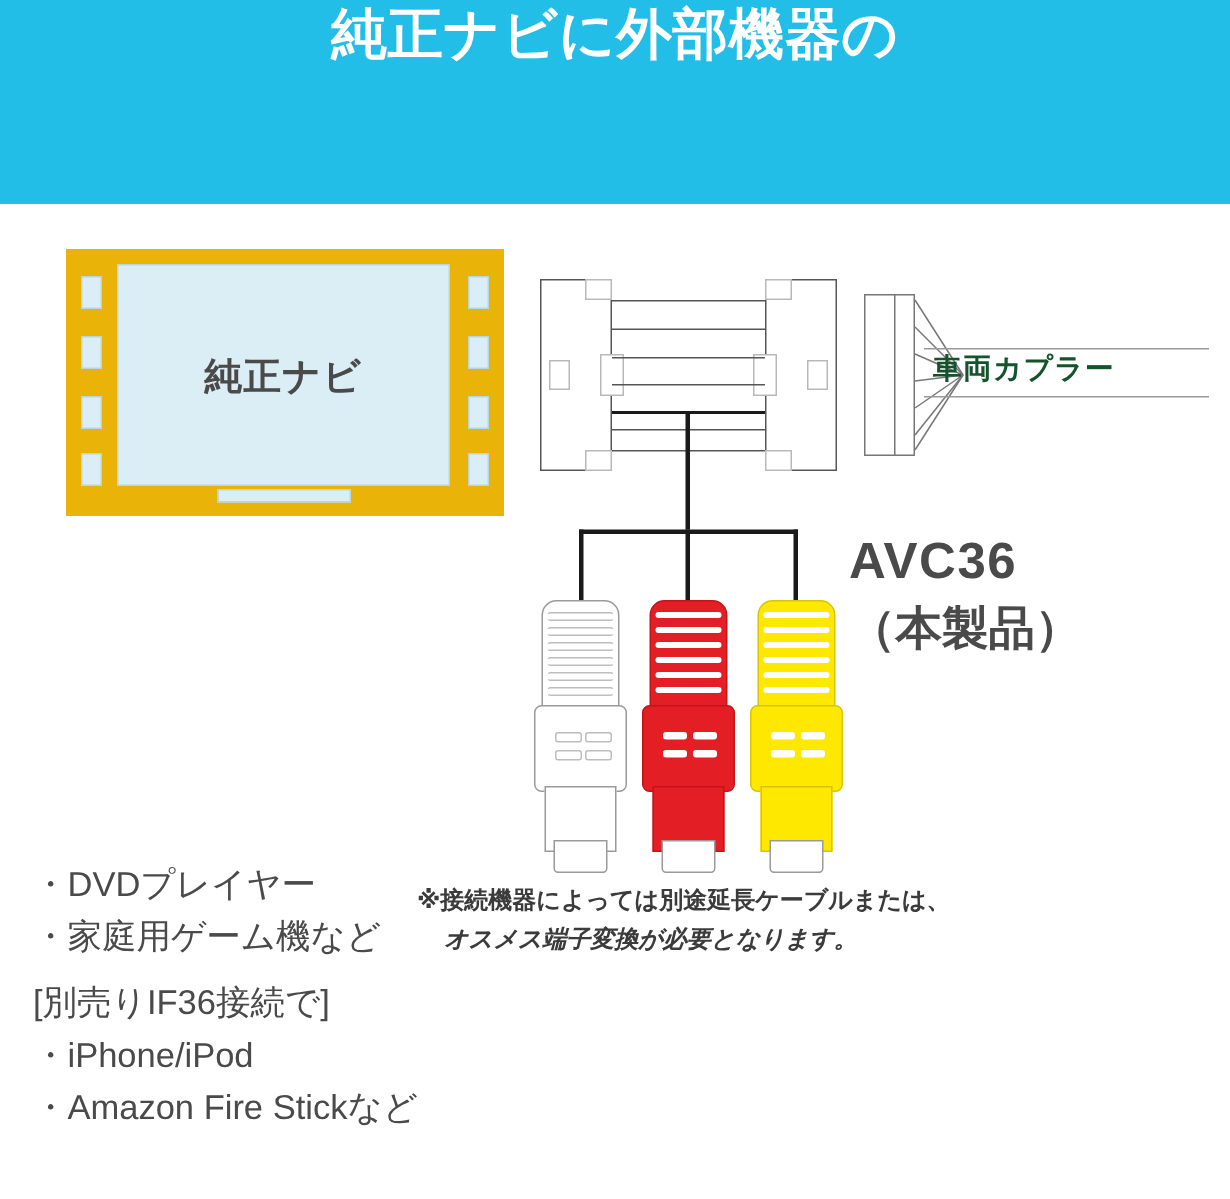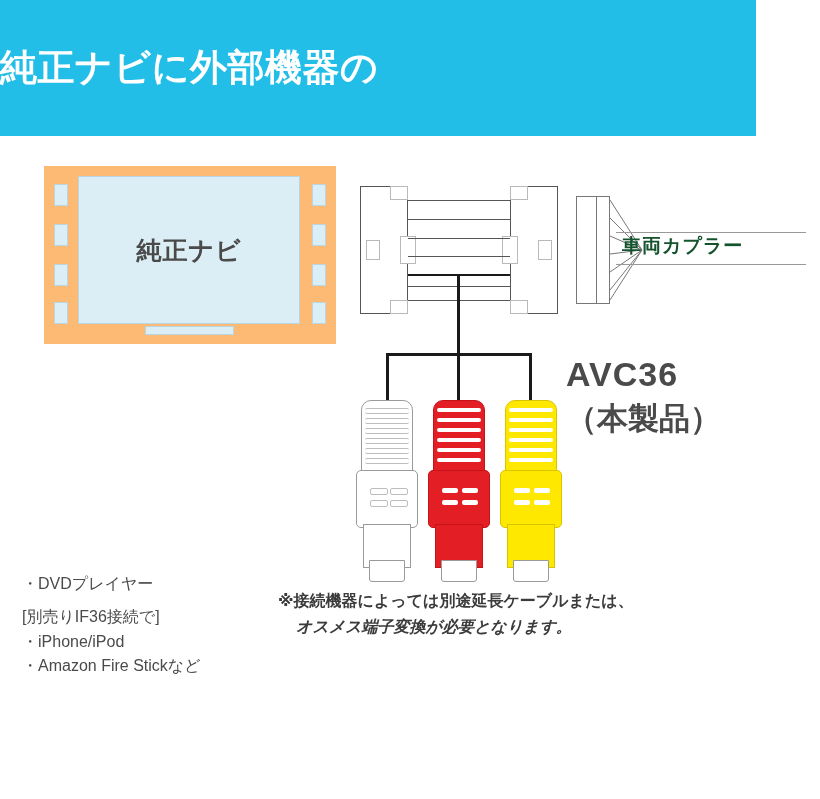--- a/index.html
+++ b/index.html
@@ -7,38 +7,38 @@
     width:820px;height:799px;
     background:#ffffff;
     font-family:"Liberation Sans","DejaVu Sans",sans-serif;
     overflow:hidden;
     position:relative;
   }
   #root{position:relative;width:820px;height:799px;overflow:hidden;background:#fff;}
 
   
   .header{
-    position:absolute;left:0;top:0;width:756px;height:136px;
+    position:absolute;left:0;top:0;width:820px;height:136px;
     background:#22BEE8;
-    display:flex;flex-direction:row;align-items:center;justify-content:flex-start;
+    display:flex;flex-direction:column;align-items:center;justify-content:flex-start;
   }
   .header-line{
     color:#ffffff;
     font-weight:bold;
     font-size:37px;
     line-height:1.22;
     letter-spacing:0.5px;
     white-space:nowrap;
     text-align:center;
   }
 
   
   .navunit{
     position:absolute;left:44px;top:166px;width:292px;height:178px;
-    background:#fdba74;
+    background:#eab308;
     box-sizing:border-box;
   }
   .navunit-screen{
     position:absolute;left:34px;top:10px;width:222px;height:148px;
     border:1px solid #b8d6e2;
     box-sizing:border-box;
     background:#DCEEF5;
   }
   .navunit-label{
     position:absolute;left:0;top:0;width:100%;height:100%;
@@ -113,21 +113,21 @@
   
   .note{
     position:absolute;left:278px;top:588px;width:420px;
     color:#3b3b3b;font-size:16px;font-weight:bold;line-height:1.65;
   }
   .note-l2{padding-left:18px;font-style:italic;}
 
   
   .bullets{position:absolute;left:22px;top:572px;width:250px;}
   .bullet{
-    color:#4A4A4A;font-size:16px;line-height:1.52;white-space:nowrap;
+    color:#4A4A4A;font-size:23px;line-height:1.52;white-space:nowrap;
   }
   .bullet.gap{margin-top:9px;}
 
   
   .device{
     position:absolute;left:228px;top:645px;width:452px;height:154px;
     background:#DCEEF5;
   }
   .dev-display{
     position:absolute;left:78px;top:22px;width:296px;height:26px;
@@ -278,19 +278,20 @@
   <div class="avc-title">AVC36</div>
   <div class="avc-sub">（本製品）</div>
 
   <div class="note">
     <div>※接続機器によっては別途延長ケーブルまたは、</div>
     <div class="note-l2">オスメス端子変換が必要となります。</div>
   </div>
 
   <div class="bullets">
     <div class="bullet">・DVDプレイヤー</div>
+    <div class="bullet">・家庭用ゲーム機など</div>
     <div class="bullet gap">[別売りIF36接続で]</div>
     <div class="bullet">・iPhone/iPod</div>
     <div class="bullet">・Amazon Fire Stickなど</div>
   </div>
 
 
 </div>
 
 </body></html>

